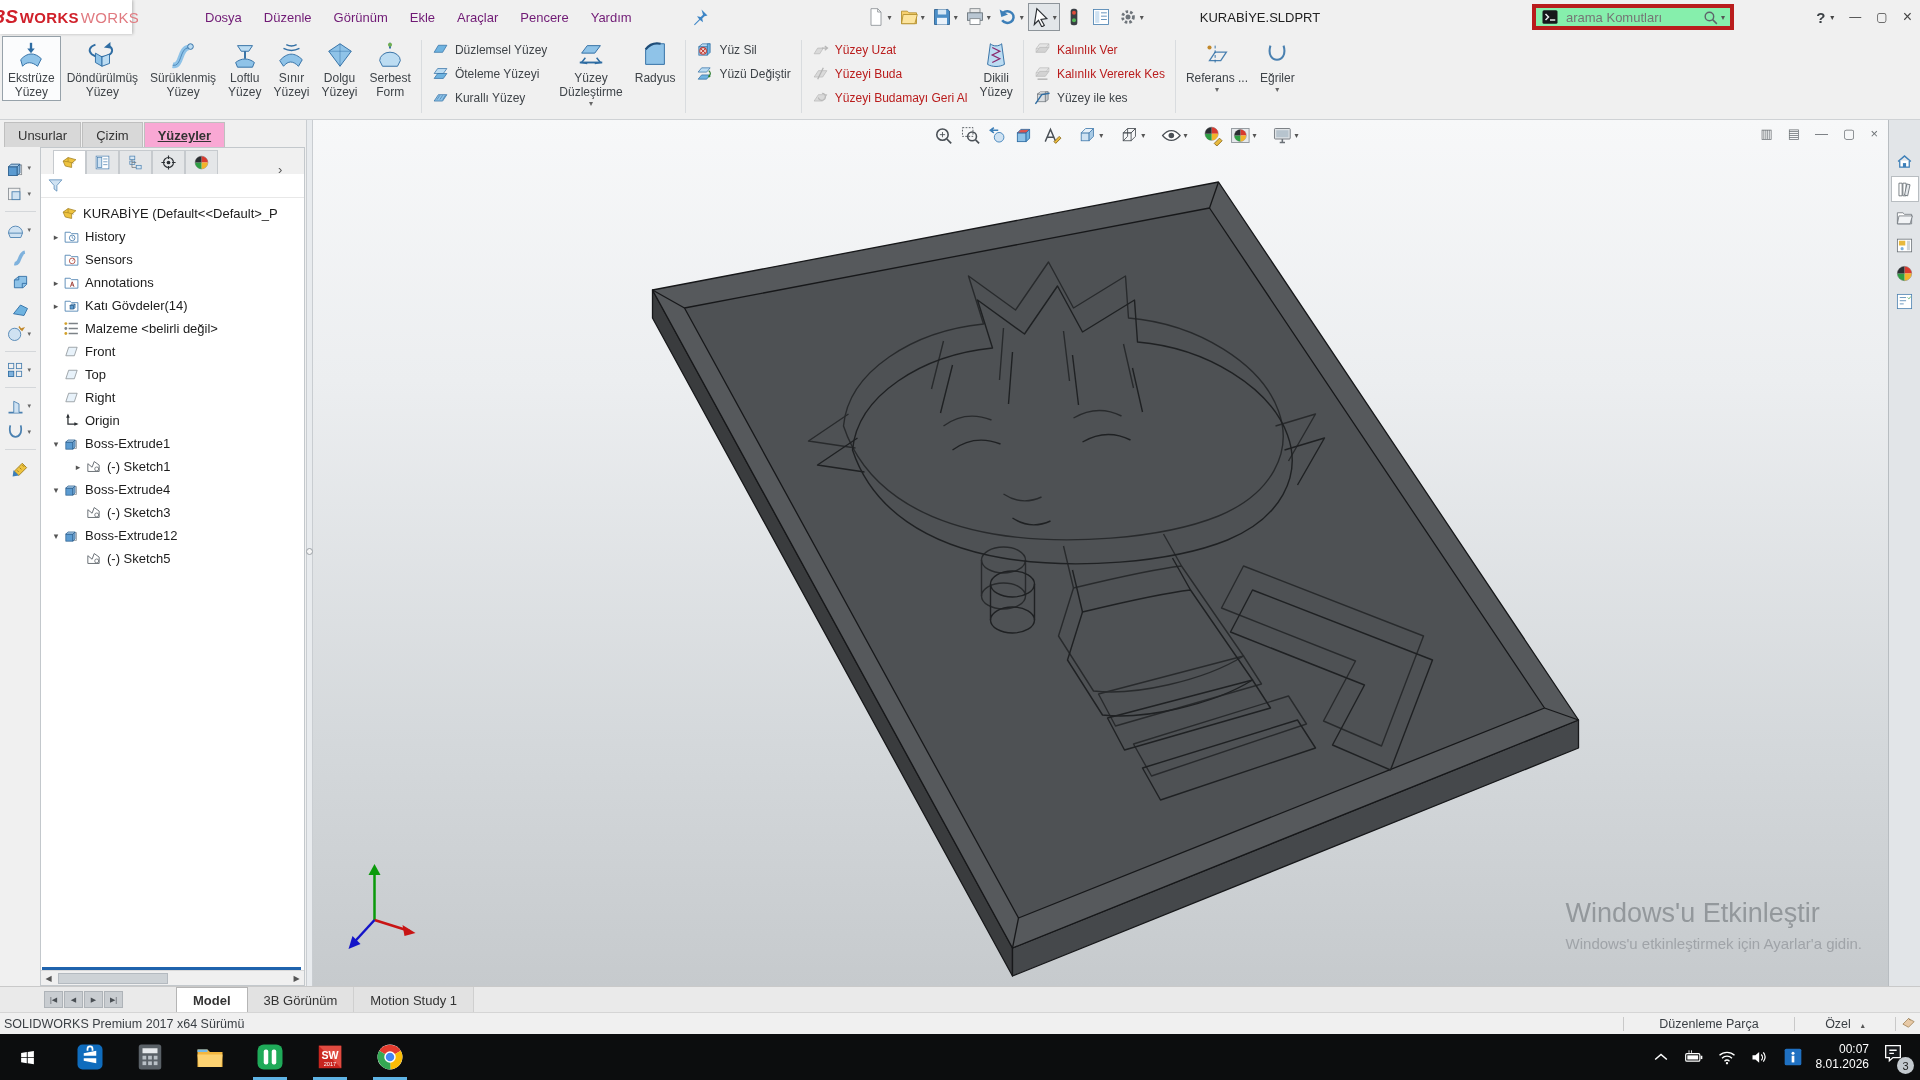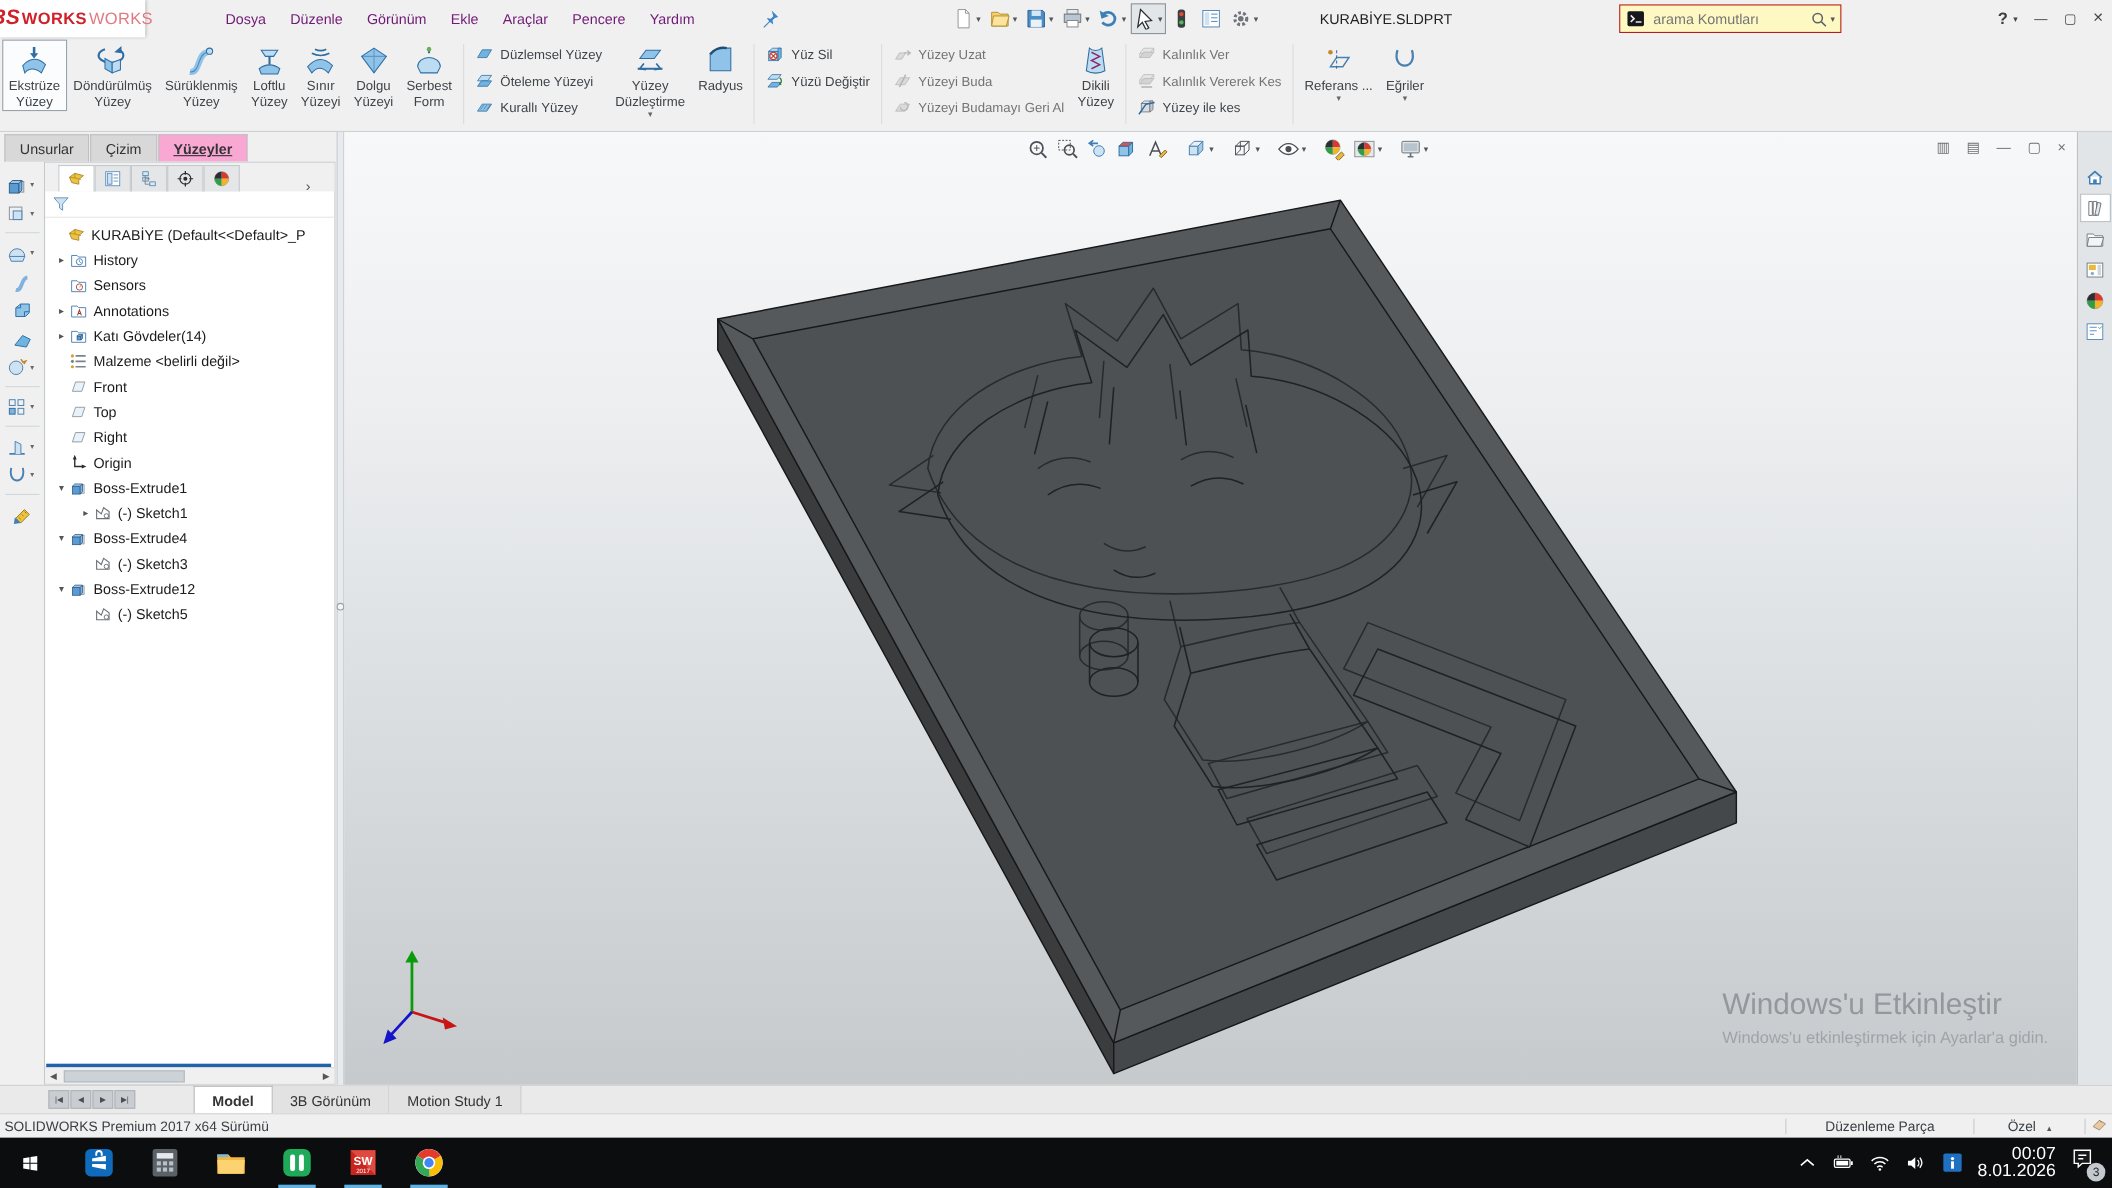--- a/index.html
+++ b/index.html
@@ -18,22 +18,22 @@
   .logo .works{color:#e07a80;font-size:15px;letter-spacing:.3px;}
   .menus{display:flex;margin-left:16px;}
   .menu-item{padding:8px 11px;font-size:13px;color:#701a75;cursor:default;}
   .pin{width:18px;height:18px;margin-left:2px;}
   .qat{display:flex;align-items:center;margin-left:108px;gap:1px;}
   .qbtn{display:flex;align-items:center;padding:3px 2px;border:1px solid transparent;}
   .qbtn svg{width:20px;height:20px;}
   .qbtn .caret{font-size:8px;color:#555;margin-left:2px;}
   .qbtn.active{border:1px solid #8d949a;background:#e2e6e9;}
   .doc-title{position:absolute;left:1130px;width:260px;text-align:center;font-size:13px;color:#222;}
-  .searchbox{position:absolute;left:1472px;top:4px;width:202px;height:26px;background:#fef9c3;
-             border:1px solid #b91c1c;display:flex;align-items:center;}
+  .searchbox{position:absolute;left:1532px;top:4px;width:202px;height:26px;background:#86efac;
+             border:4px solid #b91c1c;display:flex;align-items:center;}
   .searchbox .consoleico{width:18px;height:18px;margin:0 5px;}
   .searchbox input{flex:1;border:0;background:transparent;font:13px "Liberation Sans",sans-serif;color:#777;outline:none;min-width:0;}
   .searchbox .mag{width:17px;height:17px;margin-right:2px;}
   .searchbox .caret{font-size:8px;color:#555;margin-right:5px;}
   .winctl{position:absolute;right:8px;top:0;height:34px;display:flex;align-items:center;gap:15px;color:#444;}
   .winctl .help{font-size:15px;font-weight:bold;color:#3a3f44;}
   .winctl .caret{font-size:8px;margin-left:-10px;}
   .winctl span{cursor:default;}
 
   
@@ -42,21 +42,21 @@
   .rbig{display:flex;flex-direction:column;align-items:center;justify-content:flex-start;
         padding:3px 5px 1px;margin:1px 0;border:1px solid transparent;min-width:44px;text-align:center;}
   .rbig svg{width:30px;height:30px;margin-bottom:1px;}
   .rbig span{font-size:12px;line-height:14px;color:#3f4449;white-space:nowrap;}
   .rbig.active{border:1px solid #97a2aa;background:#fbfcfd;}
   .rbig .caret{font-size:8px;color:#666;line-height:9px;}
   .rstack{display:flex;flex-direction:column;justify-content:flex-start;padding:6px 6px 0;gap:7px;}
   .rsmall{display:flex;align-items:center;gap:6px;height:17px;white-space:nowrap;}
   .rsmall svg{width:17px;height:17px;flex:0 0 auto;}
   .rsmall span{font-size:12px;color:#3f4449;}
-  .rsmall.disabled span{color:#737373;text-align:right;}
+  .rsmall.disabled span{color:#b91c1c;text-align:right;}
   .rsmall.disabled svg{opacity:.4;filter:grayscale(1);}
   .rsep{width:1px;background:#d9dcdf;margin:5px 4px;}
 
   
   .main{display:flex;height:866px;}
   .leftcol{width:306px;display:flex;flex-direction:column;background:#f0f0f0;}
   .cmtabs{height:27px;display:flex;align-items:flex-end;padding-left:4px;gap:1px;}
   .cmtab{padding:5px 13px 4px;font-size:13px;background:#d8d8d8;border:1px solid #bfbfbf;border-bottom:0;color:#333;}
   .cmtab.active{background:#f9a8d4;font-weight:bold;text-decoration:underline;}
   .panelbody{flex:1;display:flex;min-height:0;}
@@ -133,21 +133,21 @@
   .tsearch{width:344px;height:46px;background:#fff;display:flex;align-items:center;position:relative;}
   .tsearch .mag{width:18px;height:18px;margin:0 10px 0 14px;}
   .tsearch input{flex:1;border:0;outline:none;font:15px "Liberation Sans",sans-serif;color:#555;min-width:0;}
   .tsearch .pic{width:46px;height:40px;margin:3px 2px 3px 0;border-radius:4px;overflow:hidden;flex:0 0 auto;}
   .tapps{display:flex;height:46px;margin-left:6px;}
   .tapp{width:60px;height:46px;display:flex;align-items:center;justify-content:center;position:relative;}
   .tapp svg{width:30px;height:30px;}
   .tapp.running:after{content:"";position:absolute;left:13px;right:13px;bottom:0;height:3px;background:#5fb3e4;}
   .tray{margin-left:auto;display:flex;align-items:center;gap:13px;padding-right:12px;}
   .tray svg{width:20px;height:20px;}
-  .tclock{text-align:right;color:#fff;font-size:16px;line-height:15px;}
+  .tclock{text-align:right;color:#fff;font-size:12px;line-height:15px;}
   .tnotif{position:relative;width:26px;height:30px;}
   .tnotif svg{width:22px;height:22px;}
   .tnotif .badge{position:absolute;right:-6px;bottom:-2px;width:17px;height:17px;border-radius:50%;
                  background:#c3c9ce;color:#1c1c1c;font-size:11px;display:flex;align-items:center;justify-content:center;}
 </style>
 </head>
 <body>
 
 <svg width="0" height="0" style="position:absolute" aria-hidden="true">
     <defs>

